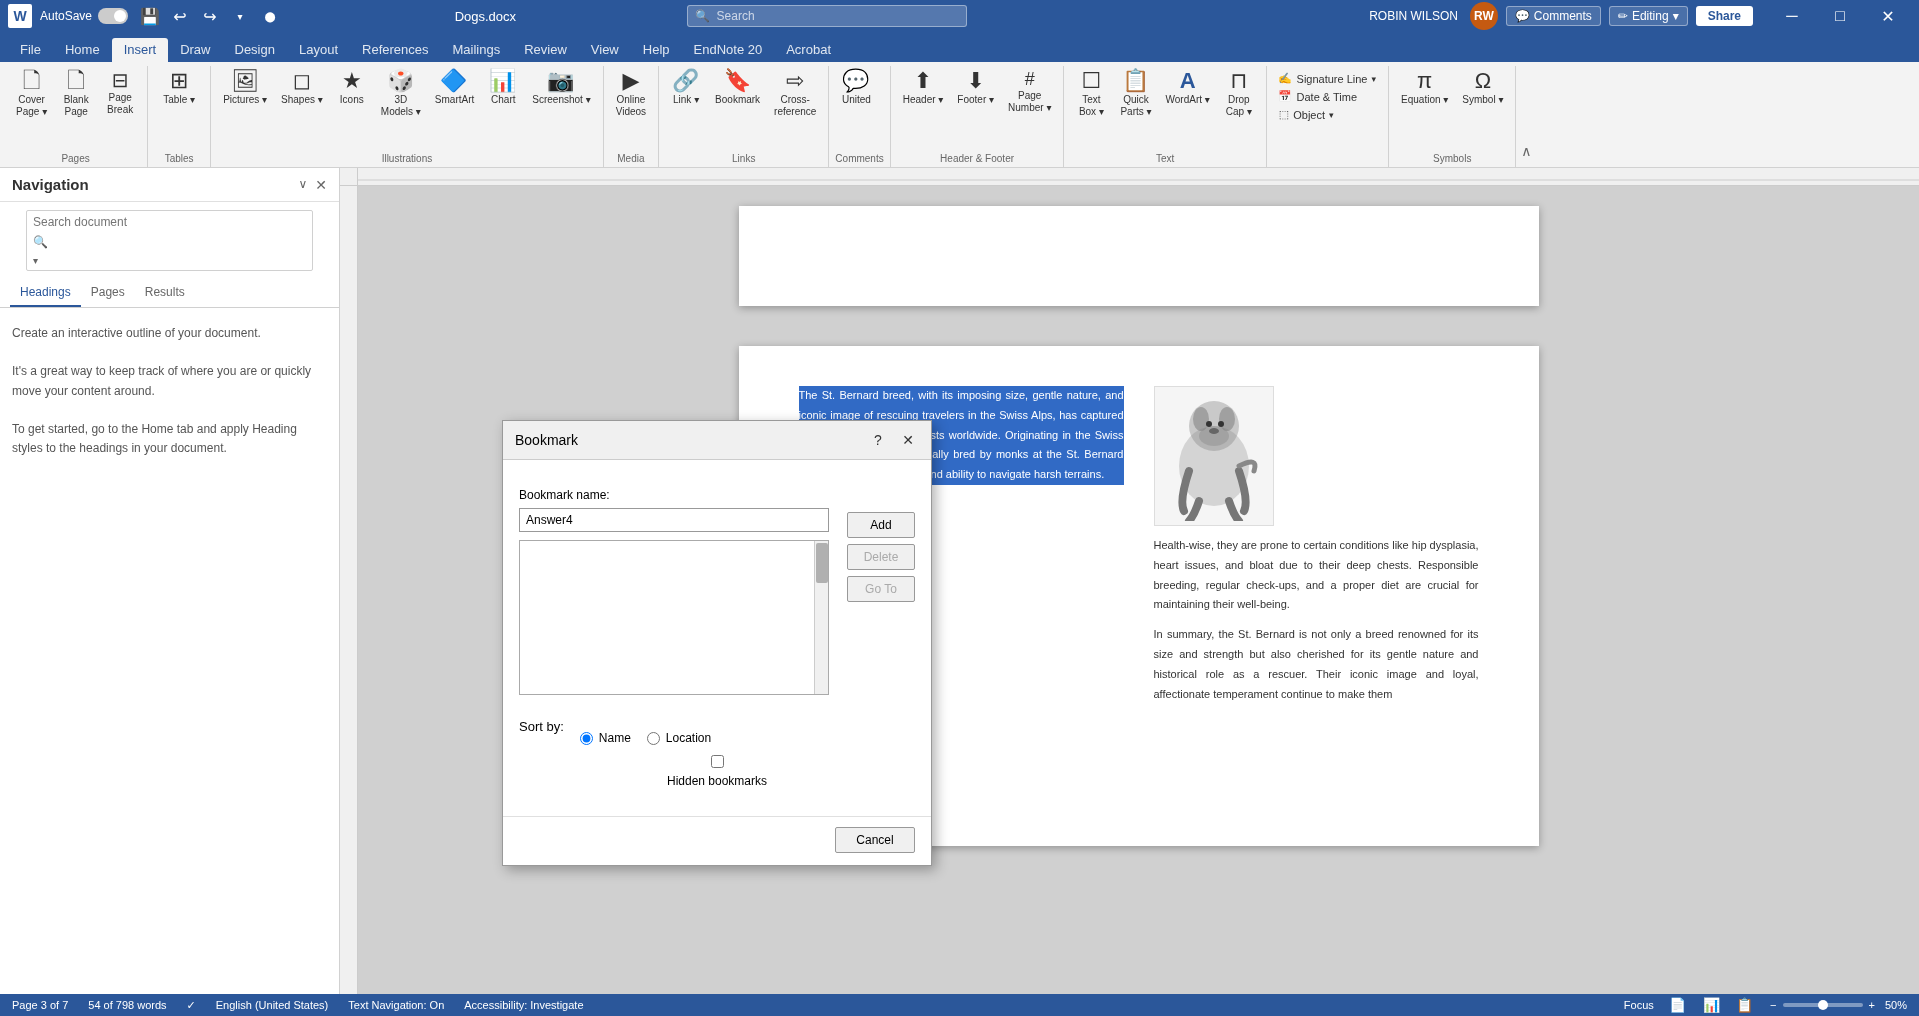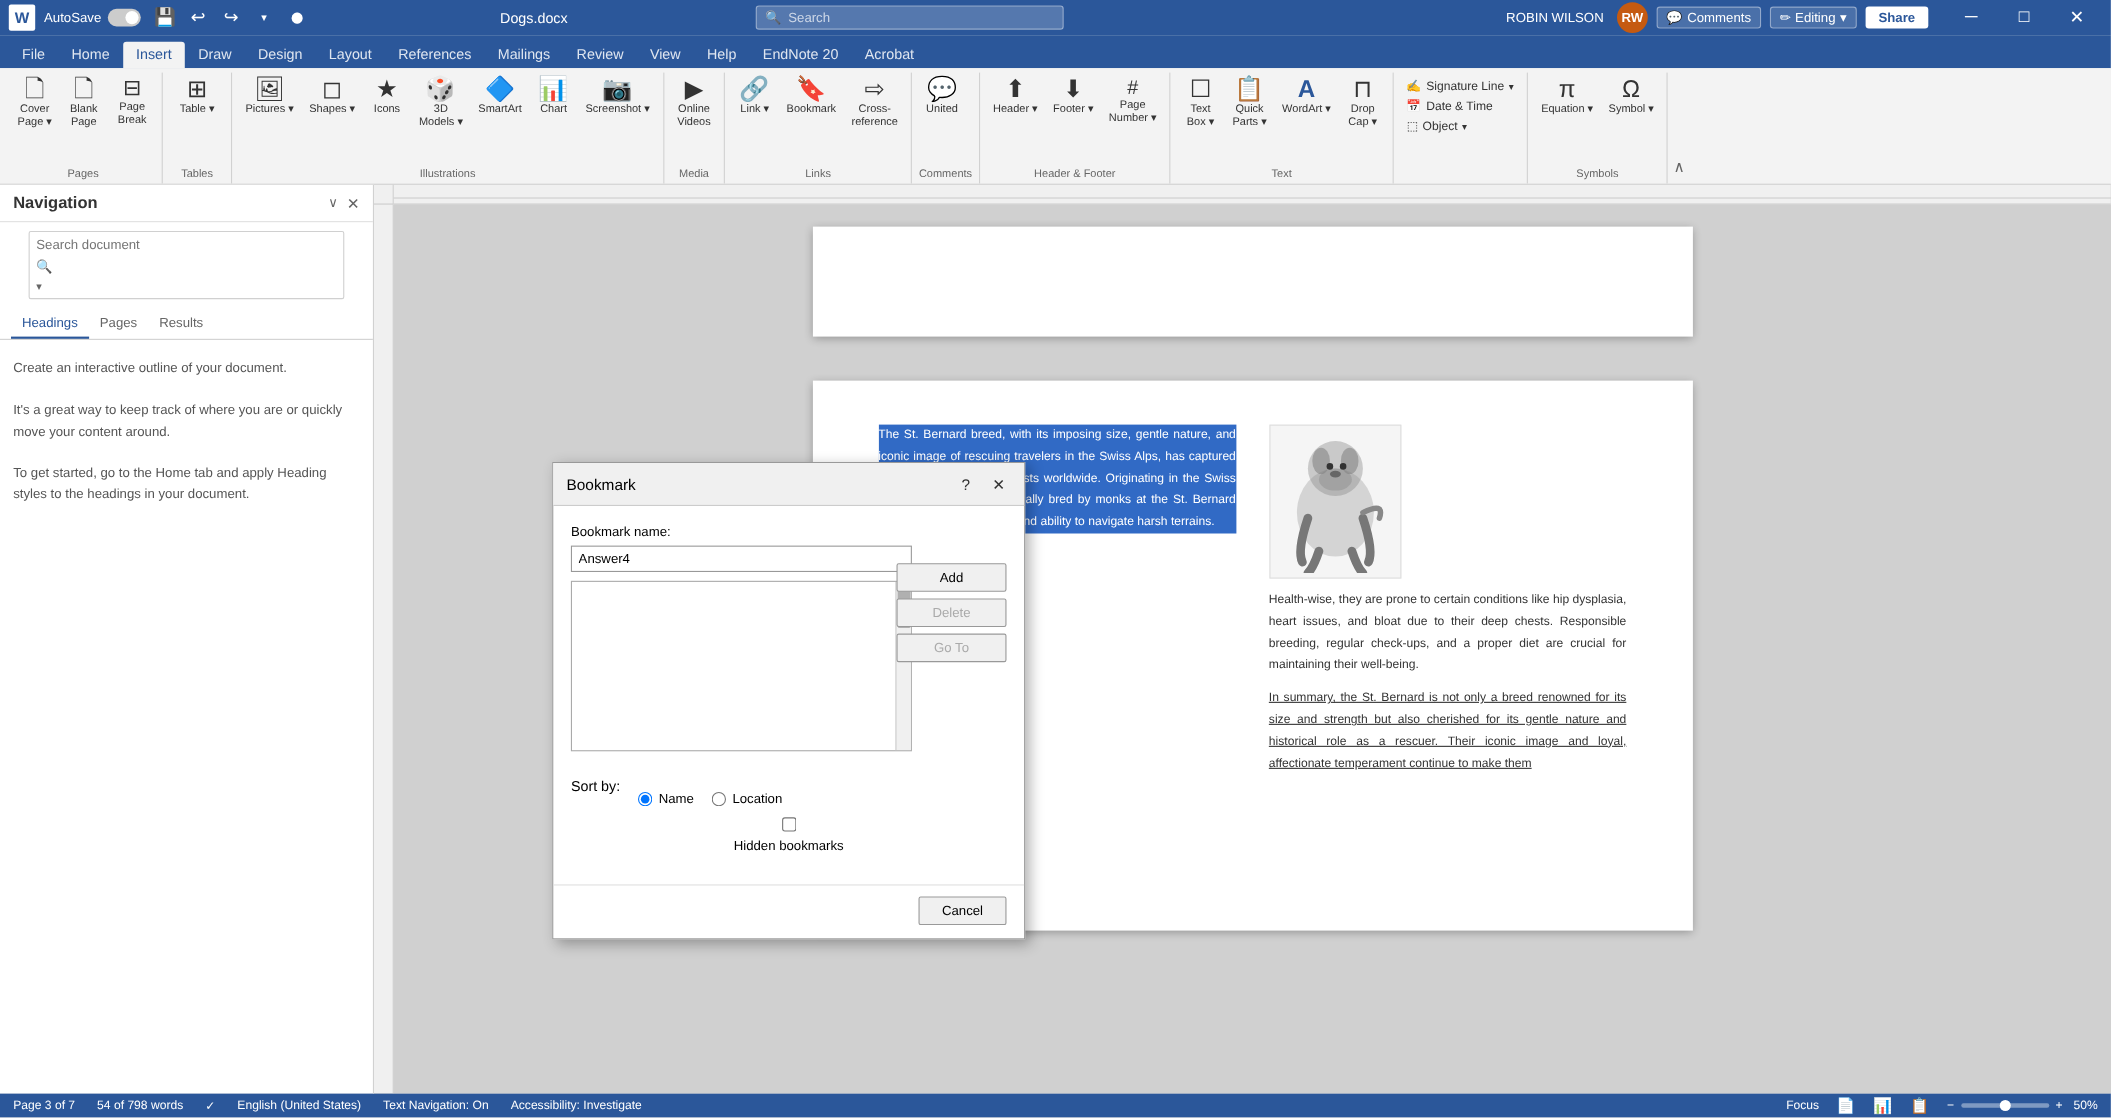--- a/index.html
+++ b/index.html
@@ -277,21 +277,21 @@
       align-items: center;
       justify-content: space-between;
     }
     #bookmark-title-bar .title { font-size: 14px; font-weight: 500; }
     #bookmark-title-bar .controls { display: flex; gap: 8px; align-items: center; }
     #bookmark-title-bar .ctrl-btn {
       width: 22px; height: 22px;
       display: flex; align-items: center; justify-content: center;
       cursor: pointer; font-size: 14px; color: #333;
     }
-    #bookmark-body { padding: 16px 16px 12px; }
+    #bookmark-body { padding: 28px 16px 12px; }
     #bookmark-body .label { font-size: 12px; margin-bottom: 6px; }
     #bookmark-name-input {
       width: 100%; border: 1px solid #999; padding: 4px 6px;
       font-size: 12px; outline: none; margin-bottom: 8px;
     }
     #bookmark-list-container {
       border: 1px solid #999;
       height: 150px;
       overflow-y: auto;
       margin-bottom: 12px;
@@ -311,21 +311,21 @@
     .checkbox-row label { font-size: 12px; }
     #bookmark-action-btns {
       position: absolute;
       right: 16px;
       top: 52px;
       display: flex;
       flex-direction: column;
       gap: 6px;
     }
     .dlg-btn {
-      width: 100px; height: 26px;
+      width: 68px; height: 26px;
       border: 1px solid #999;
       background: #f0f0f0;
       font-size: 12px;
       cursor: pointer;
       display: flex; align-items: center; justify-content: center;
       border-radius: 2px;
     }
     .dlg-btn.disabled { color: #aaa; cursor: default; }
     #bookmark-bottom-btns {
       display: flex; justify-content: flex-end;
@@ -695,21 +695,21 @@
                   <ellipse cx="55" cy="40" rx="5" ry="3" fill="#666"></ellipse>
                   <path d="M 30 80 Q 20 110 25 120" stroke="#777" fill="none" stroke-width="8" stroke-linecap="round"></path>
                   <path d="M 80 80 Q 90 110 85 120" stroke="#777" fill="none" stroke-width="8" stroke-linecap="round"></path>
                   <path d="M 40 110 Q 35 125 30 130" stroke="#777" fill="none" stroke-width="8" stroke-linecap="round"></path>
                   <path d="M 70 110 Q 75 125 80 130" stroke="#777" fill="none" stroke-width="8" stroke-linecap="round"></path>
                   <path d="M 80 75 Q 100 65 95 80" stroke="#888" fill="none" stroke-width="5" stroke-linecap="round"></path>
                 </svg>
               </div>
             </div>
             <p class="page-content" style="font-size:11px; line-height:1.8; margin-top:10px;">Health-wise, they are prone to certain conditions like hip dysplasia, heart issues, and bloat due to their deep chests. Responsible breeding, regular check-ups, and a proper diet are crucial for maintaining their well-being.</p>
-            <p class="page-content" style="font-size:11px; line-height:1.8; margin-top:10px;text-decoration:underline;">In summary, the St. Bernard is not only a breed renowned for its size and strength but also cherished for its gentle nature and historical role as a rescuer. Their iconic image and loyal, affectionate temperament continue to make them</p>
+            <p class="page-content" style="font-size:11px; line-height:1.8; margin-top:10px;">In summary, the St. Bernard is not only a breed renowned for its size and strength but also cherished for its gentle nature and historical role as a rescuer. Their iconic image and loyal, affectionate temperament continue to make them</p>
           </div>
         </div>
       </div>
     </div>
   </div>
 </div>
 
 <div id="status-bar">
   <span>Page 3 of 7</span>
   <span>54 of 798 words</span>

